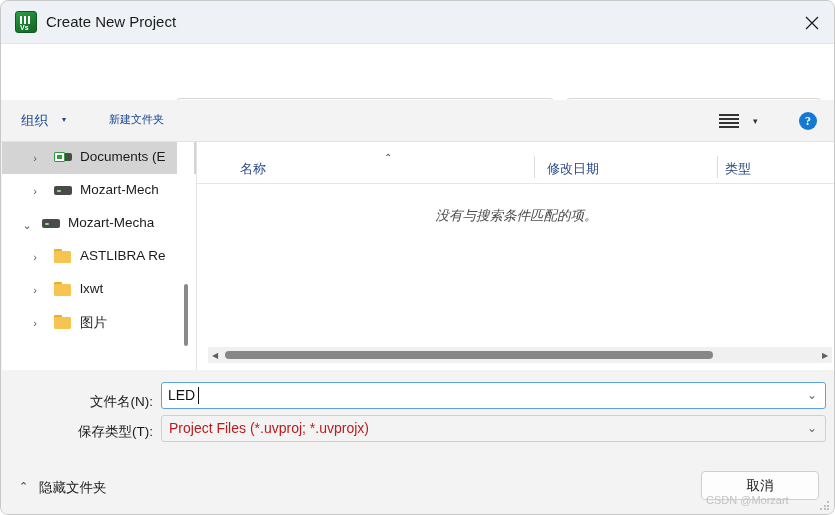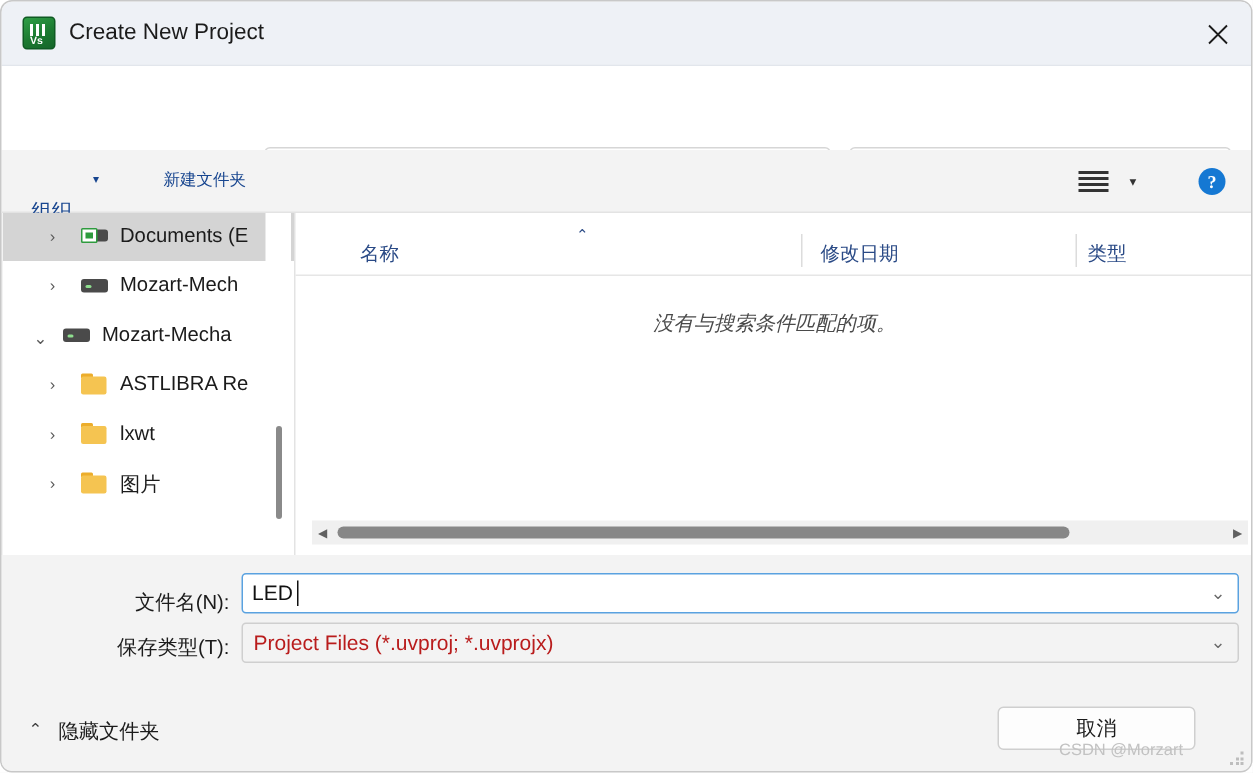--- a/index.html
+++ b/index.html
@@ -130,21 +130,21 @@
 
   
   #toolbar {
     position: absolute; left: 0; top: 99px;
     width: 835px; height: 42px;
     background: #f3f3f3;
     border-bottom: 1px solid #e3e3e3;
   }
   #tb-organize {
     position: absolute; left: 20px; top: 12px;
-    font-size: 13.5px; color: #17458f; white-space: nowrap; margin-top: 20px;
+    font-size: 13.5px; color: #17458f; white-space: nowrap;
   }
   #tb-organize-caret {
     position: absolute; left: 61px; top: 15px;
     font-size: 8px; color: #17458f;
   }
   #tb-newfolder {
     position: absolute; left: 108px; top: 12px;
     font-size: 11px; color: #17458f; white-space: nowrap; font-family: Liberation Mono, monospace;
   }
   #tb-viewmode {
@@ -342,21 +342,21 @@
     position: absolute; top: 470px;
     height: 29px;
     background: #fdfdfd;
     border: 1px solid #cfcfcf;
     border-radius: 4px;
     font-size: 13.5px; color: #1b1b1b;
     text-align: center; line-height: 27px;
     white-space: nowrap;
   }
   #btn-save   { left: 580px; width: 108px; border: 1.5px solid #5aa2e0; }
-  #btn-cancel { left: 664px; width: 132px; }
+  #btn-cancel { left: 700px; width: 118px; }
 
   #watermark {
     position: absolute; left: 705px; top: 493px;
     font-size: 11px; color: #c2c2c2;
     white-space: nowrap;
   }
   #resize-grip {
     position: absolute; right: 4px; bottom: 3px;
     width: 10px; height: 10px;
   }

